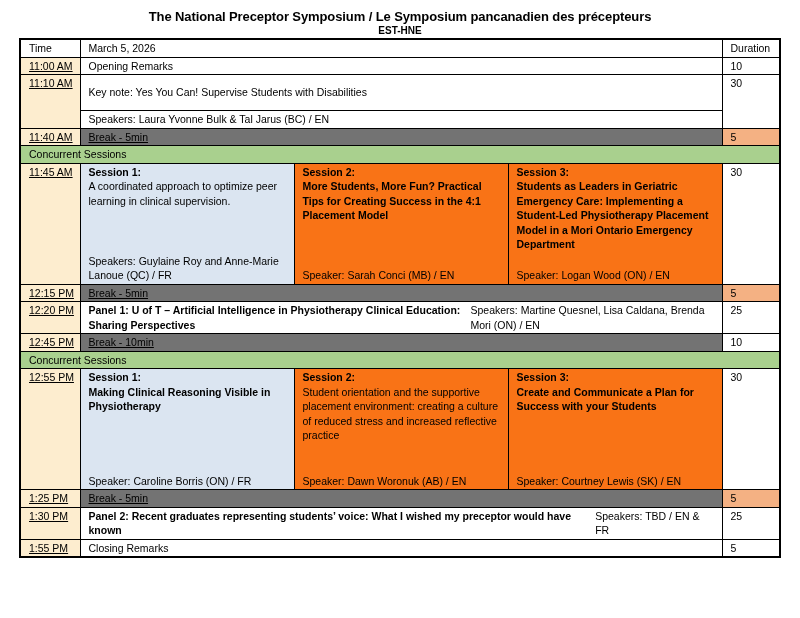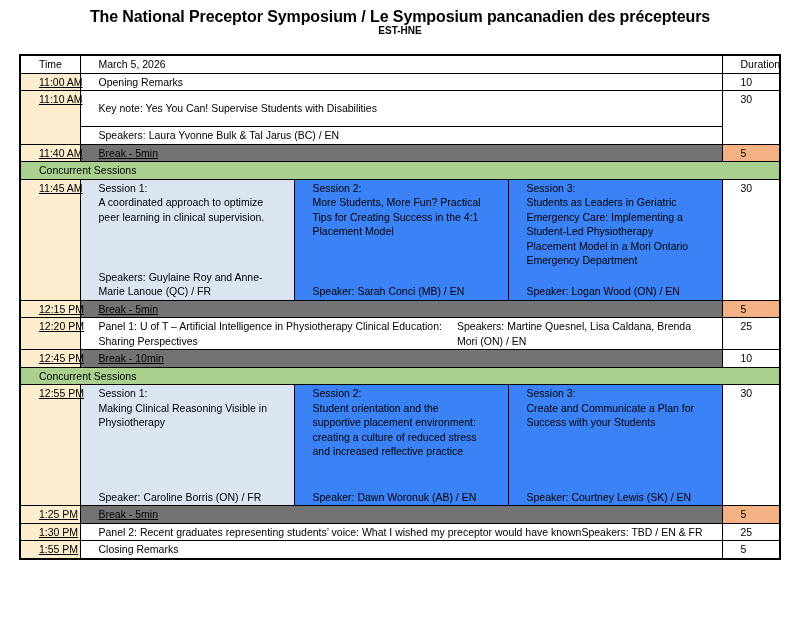--- a/index.html
+++ b/index.html
@@ -8,47 +8,47 @@
     width: 800px; height: 618px;
     background: #ffffff;
     font-family: "Liberation Sans", sans-serif;
     color: #000000;
     overflow: hidden;
   }
   .page { width: 800px; height: 618px; position: relative; background: #fff; }
 
   .doc-title {
     text-align: center;
-    font-size: 16px;
+    font-size: 13px;
     font-weight: bold;
     line-height: 15px;
     padding-top: 9px;
     letter-spacing: -0.1px;
   }
   .doc-subtitle {
     text-align: center;
     font-size: 10px;
     font-weight: bold;
     line-height: 14px;
-    padding-bottom: 16px;
+    padding-bottom: 0;
   }
 
   .sched-wrap { padding: 0 19px; }
 
   table.sched {
     width: 762px;
     border-collapse: collapse;
     table-layout: fixed;
     border: 2px solid #000;
   }
   table.sched td, table.sched th {
     border: 1px solid #000;
     font-size: 10.5px;
     line-height: 14.5px;
-    padding: 1px 18px;
+    padding: 1px 8px;
     vertical-align: top;
     font-weight: normal;
     text-align: left;
   }
 
   
   col.c-time { width: 60px; }
   col.c-dur  { width: 58px; }
 
   .hdr td { text-align: center; font-weight: bold; font-size: 11px; padding: 2px 4px; vertical-align: middle; }
@@ -77,23 +77,23 @@
     text-decoration: underline;
   }
   .concurrent {
     background: #a9d08e;
     text-align: center;
     font-weight: bold;
     vertical-align: middle;
     font-size: 10.5px;
   }
 
-  .bold { font-weight: normal; }
+  .bold { font-weight: bold; }
   .sess-blue { background: #dbe5f1; vertical-align: top; }
-  .sess-white { background: #3b82f6; vertical-align: top; }
+  .sess-white { background: #f97316; vertical-align: top; }
 
   .sess-inner { display: flex; flex-direction: column; height: 100%; min-height: 118px; }
   .sess-body { flex: 0 0 auto; }
   .sess-spacer { flex: 1 1 auto; min-height: 6px; }
   .sess-speaker { flex: 0 0 auto; }
 
   .panel-inner { display: flex; }
   .panel-gap { height: 6px; }
 
   .footer {

